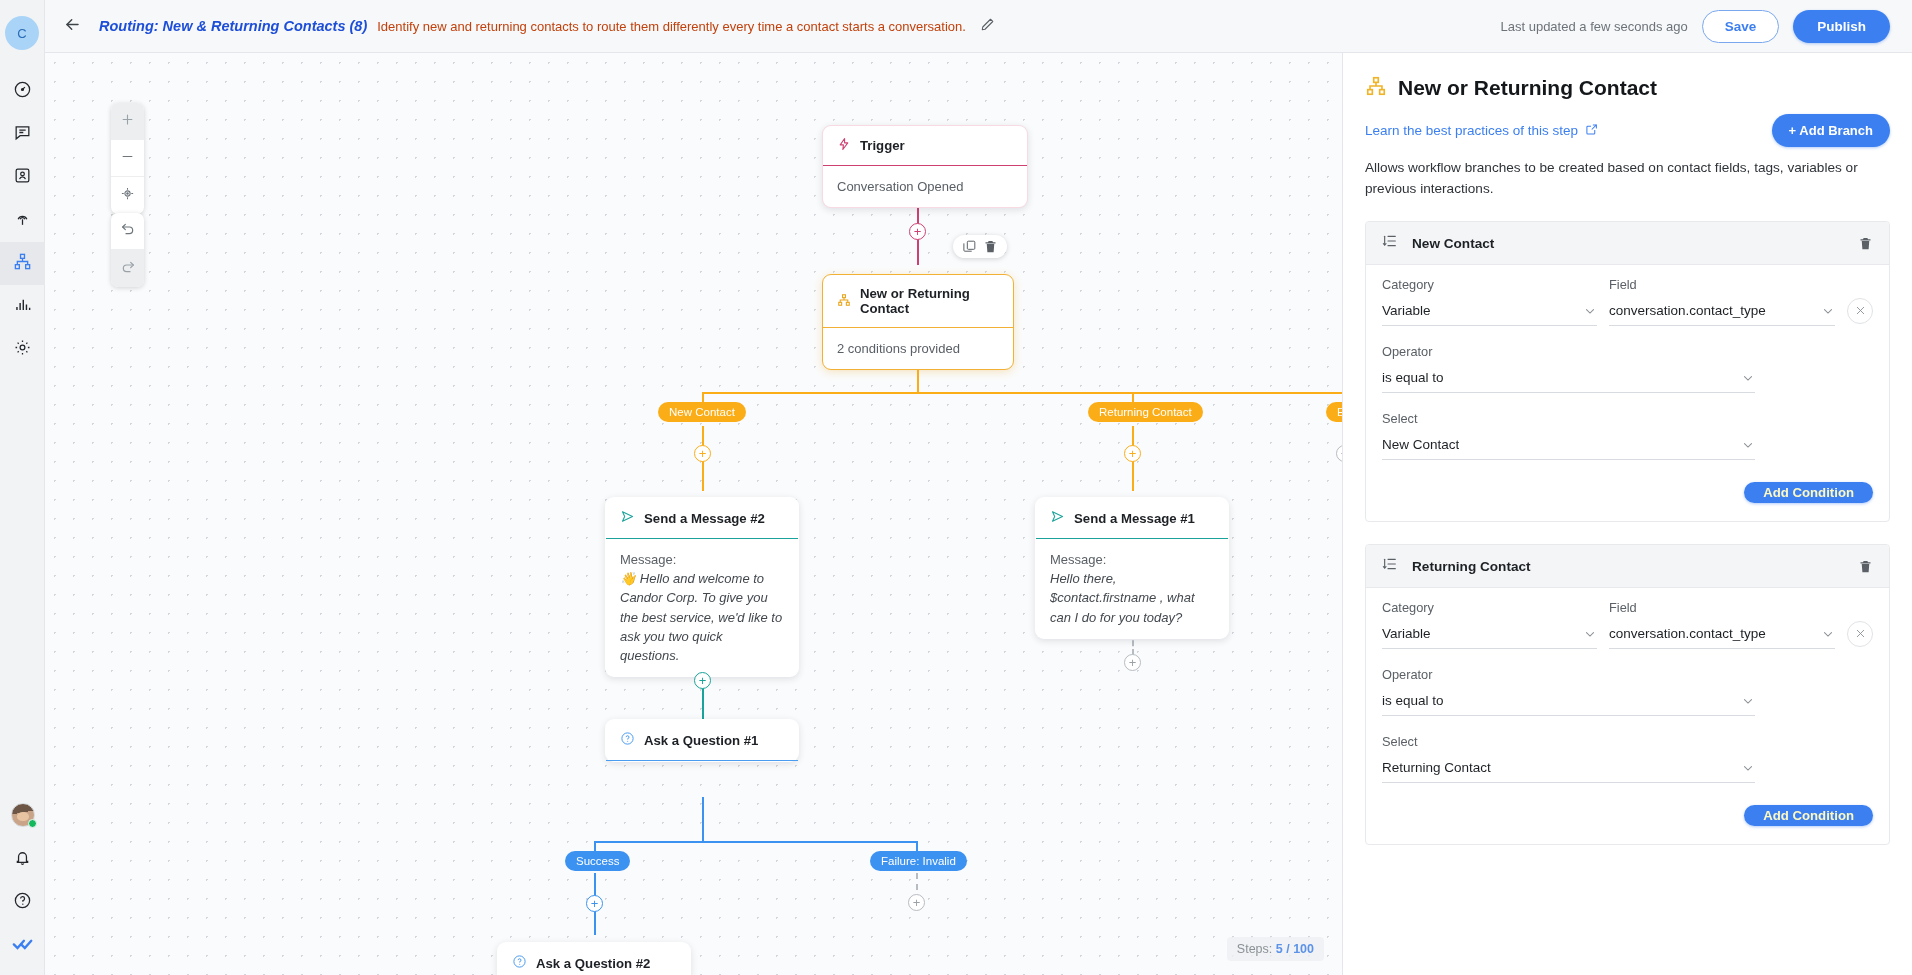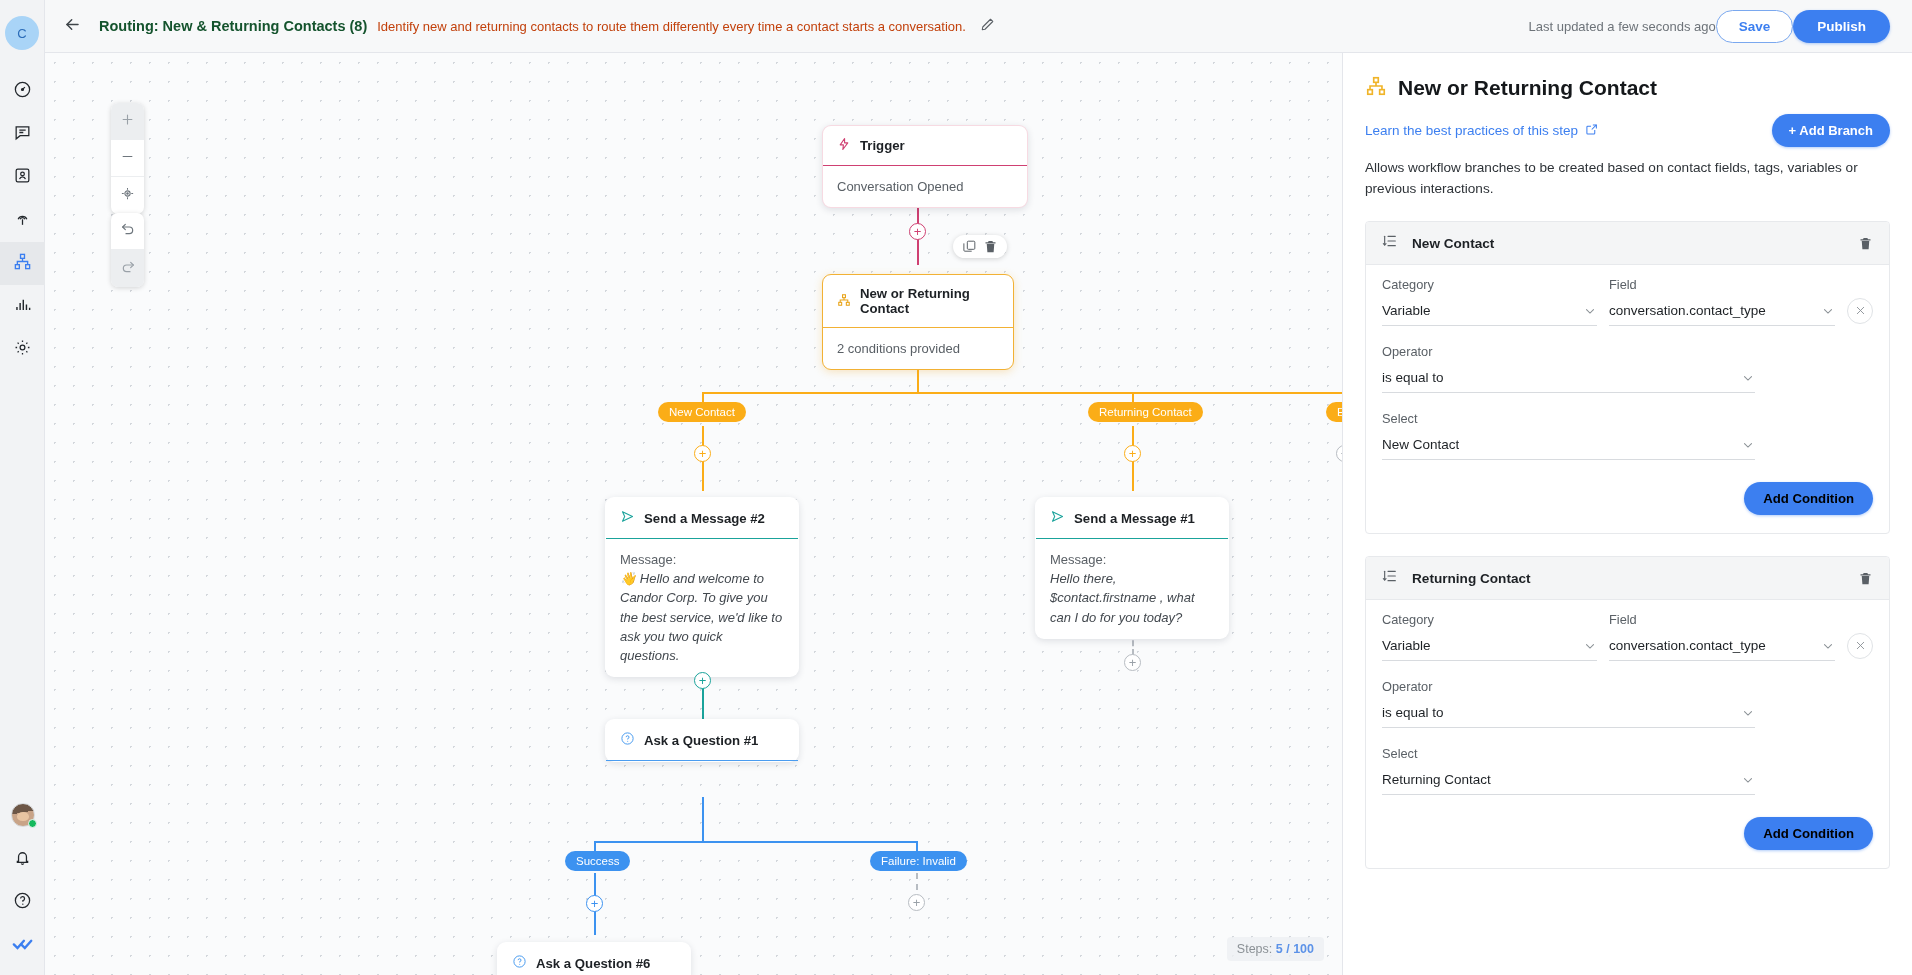--- a/index.html
+++ b/index.html
@@ -54,25 +54,25 @@
   .main { flex: 1; display: flex; flex-direction: column; height: 975px; min-width: 0; }
 
   
   .topbar {
     height: 53px; flex: 0 0 53px;
     background: #f7f8f9; border-bottom: 1px solid #e4e6eb;
     display: flex; align-items: center; padding: 0 22px 0 0;
   }
   .back-arrow { width: 54px; display: flex; align-items: center; justify-content: center;
     color: #3d4449; cursor: pointer; }
-  .wf-title { font-size: 14.5px; font-weight: bold; color: #14532d; white-space: nowrap; }
+  .wf-title { font-size: 14.5px; font-weight: bold; color: #1d4ed8; white-space: nowrap; font-style: italic; }
   .wf-desc { font-size: 13px; color: #c2410c; margin-left: 10px; white-space: nowrap;
     overflow: hidden; text-overflow: ellipsis; }
   .edit-pencil { margin-left: 14px; color: #5a6066; cursor: pointer; display: flex; }
-  .topbar-right { margin-left: auto; display: flex; align-items: center; }
+  .topbar-right { margin-left: auto; display: flex; align-items: center; gap: 14px; }
   .last-updated { font-size: 13px; color: #6d7379; white-space: nowrap; }
   .btn-save {
     border: 1px solid #7aa8ef; color: #3c7ff0; background: #fff;
     border-radius: 20px; font-size: 13.5px; font-weight: bold;
     padding: 8px 22px; cursor: pointer;
   }
   .btn-publish {
     border: none; color: #fff; background: #3c7ff0;
     border-radius: 20px; font-size: 13.5px; font-weight: bold;
     padding: 9px 24px; cursor: pointer; box-shadow: 0 1px 3px rgba(60,127,240,.4);
@@ -191,22 +191,22 @@
   .fld-select .chev { margin-left: auto; color: #8b9196; display: flex; padding-left: 8px; }
   .x-btn {
     flex: 0 0 26px; width: 26px; height: 26px; border-radius: 50%;
     border: 1px solid #e0e3e6; background: #fff; color: #8b9196;
     display: flex; align-items: center; justify-content: center;
     cursor: pointer; font-size: 13px; margin-bottom: 2px;
   }
   .mt18 { margin-top: 18px; }
   .btn-add-cond {
     margin-top: 22px; margin-left: auto; display: block;
-    background: #3c7ff0; color: #000000; border: none; border-radius: 17px;
-    font-size: 13.2px; font-weight: bold; padding: 9px 19px; cursor: pointer;
+    background: #3c7ff0; color: #fef9c3; border: none; border-radius: 17px;
+    font-size: 13.2px; font-weight: bold; padding: 3px 19px; cursor: pointer;
     box-shadow: 0 1px 3px rgba(60,127,240,.4);
   }
 </style>
 </head>
 <body>
 
 <div class="rail">
   <div class="rail-logo">C</div>
 
   <div class="rail-icon">
@@ -526,21 +526,21 @@
 
       <div class="node ask" style="left:452px; top:889px; width:194px;">
         <div class="node-head">
           <span>
             <svg width="15" height="15" viewBox="0 0 24 24" fill="none" stroke="#4a9cf0" stroke-width="1.6">
               <circle cx="12" cy="12" r="9"></circle>
               <path d="M9.8 9.8a2.3 2.3 0 1 1 2.5 2.4v1.3"></path>
                 <circle cx="12.3" cy="16.4" r=".85" fill="#4a9cf0" stroke="none"></circle>
             </svg>
           </span>
-          <span>Ask a Question #6</span>
+          <span>Ask a Question #2</span>
         </div>
 
       </div>
 
       <div class="steps-badge">
         <span>Steps:</span>
         <b>5 / 100</b>
       </div>
     </div>
 

